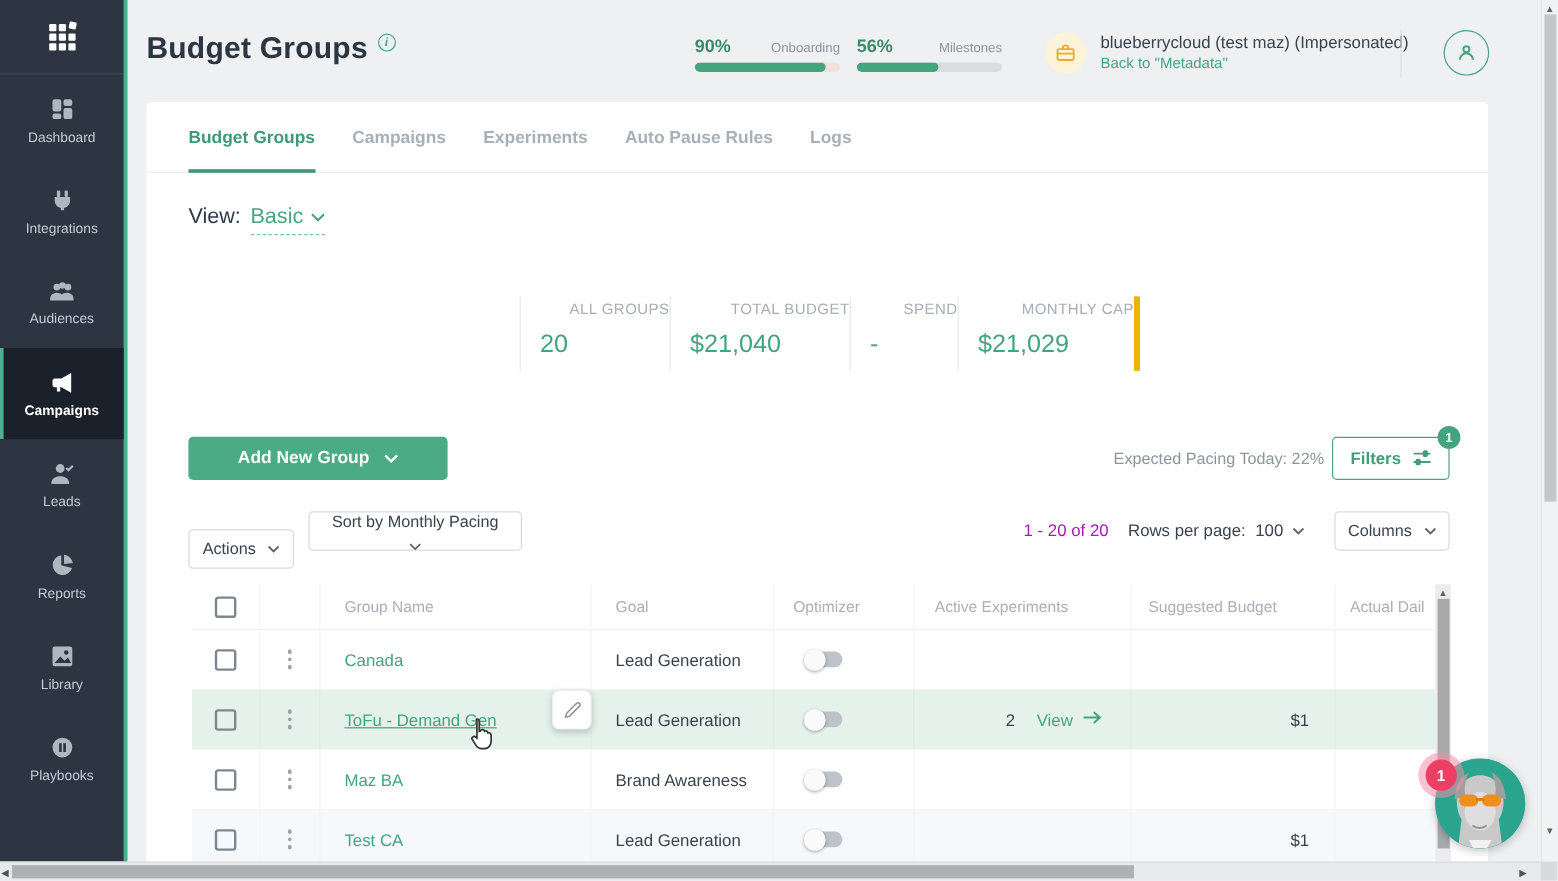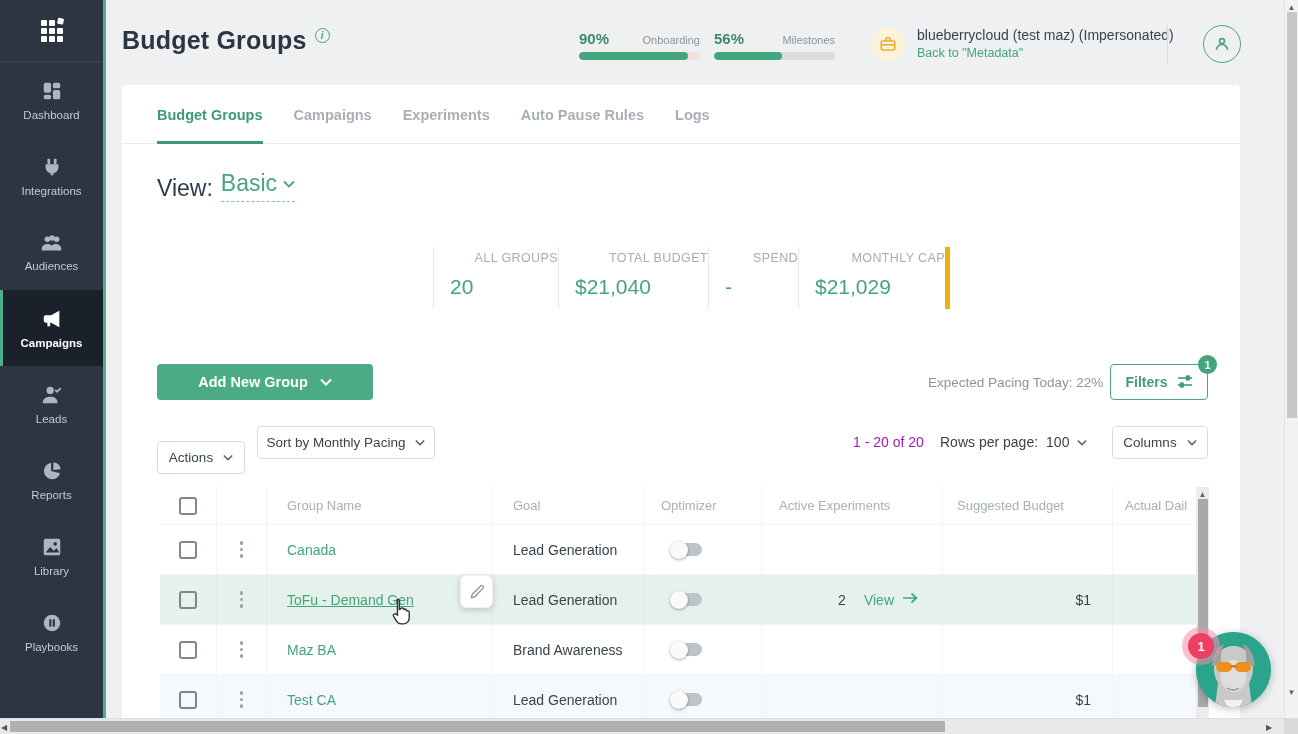--- a/index.html
+++ b/index.html
@@ -50,21 +50,21 @@
   .card { position:absolute; left:122px; top:85px; width:1118px; height:633px;
     background:#ffffff; border-radius:4px 4px 0 0; }
 
   .tabs-row { display:flex; gap:31px; padding-left:35px; height:59px; align-items:center;
     border-bottom:1px solid #eaecee; }
   .tab { font-size:14.5px; font-weight:bold; color:#a8b0b7; cursor:pointer;
     height:100%; display:flex; align-items:center; border-bottom:3px solid transparent;
     margin-bottom:-1px; padding-top:3px; }
   .tab.active { color:#3d9a74; border-bottom-color:#3d9a74; }
 
-  .view-row { position:absolute; left:35px; top:85px; font-size:23px; display:flex; gap:8px;align-items:flex-end; }
+  .view-row { position:absolute; left:35px; top:85px; font-size:18px; display:flex; gap:8px; }
   .view-label { color:#2e3a47; }
   .view-value { color:#4aa383; border-bottom:1.5px dashed #7fc2a8; padding-bottom:4px;
     cursor:pointer; display:flex; align-items:center; gap:6px; }
 
   .stats { position:absolute; left:311px; top:162px; display:flex; }
   .stat-cell { border-left:1px solid #e7eaec; padding:4px 0 10px 16px; }
   .stat-cell:last-child { border-right:5px solid #eab308; }
   .stat-label { font-size:12.5px; color:#a6adb4; letter-spacing:.4px;text-align:right; }
   .stat-value { font-size:21px; color:#43a47e; margin-top:10px; font-weight:500; }
 
@@ -78,21 +78,21 @@
     font-size:14px; font-weight:bold; display:flex; align-items:center; justify-content:center;
     gap:9px; cursor:pointer; font-family:inherit; }
   .filters-badge { position:absolute; left:1076px; top:270px; width:19px; height:19px;
     border-radius:50%; background:#43a47e; color:#fff; font-size:11px; font-weight:bold;
     display:flex; align-items:center; justify-content:center; }
 
   .ctl-btn { position:absolute; height:33px; background:#fff; border:1px solid #d7dbde;
     border-radius:4px; font-size:13.5px; color:#39434e; display:flex; align-items:center;
     justify-content:center; gap:10px; cursor:pointer; font-family:inherit; }
   .actions-btn { left:35px; top:356px; width:88px; }
-  .sort-btn { left:135px; top:341px; width:178px; }
+  .sort-btn { left:135px; top:341px; width:178px;flex-direction:column; }
   .columns-btn { left:990px; top:341px; width:96px; }
   .range-text { position:absolute; left:731px; top:349px; font-size:14px; color:#a21caf; }
   .rpp { position:absolute; left:818px; top:349px; font-size:14px; color:#39434e;
     display:flex; gap:8px; align-items:center; cursor:pointer; }
 
   
   .table { position:absolute; left:38px; top:402px; width:1036px; }
   .trow { display:grid; grid-template-columns:56px 50px 226px 152px 117px 181px 170px 84px; }
   .thead { height:38px; border-bottom:1px solid #f0f2f3; }
   .th { font-size:13px; color:#a8b0b8; font-weight:500; display:flex; align-items:center;

